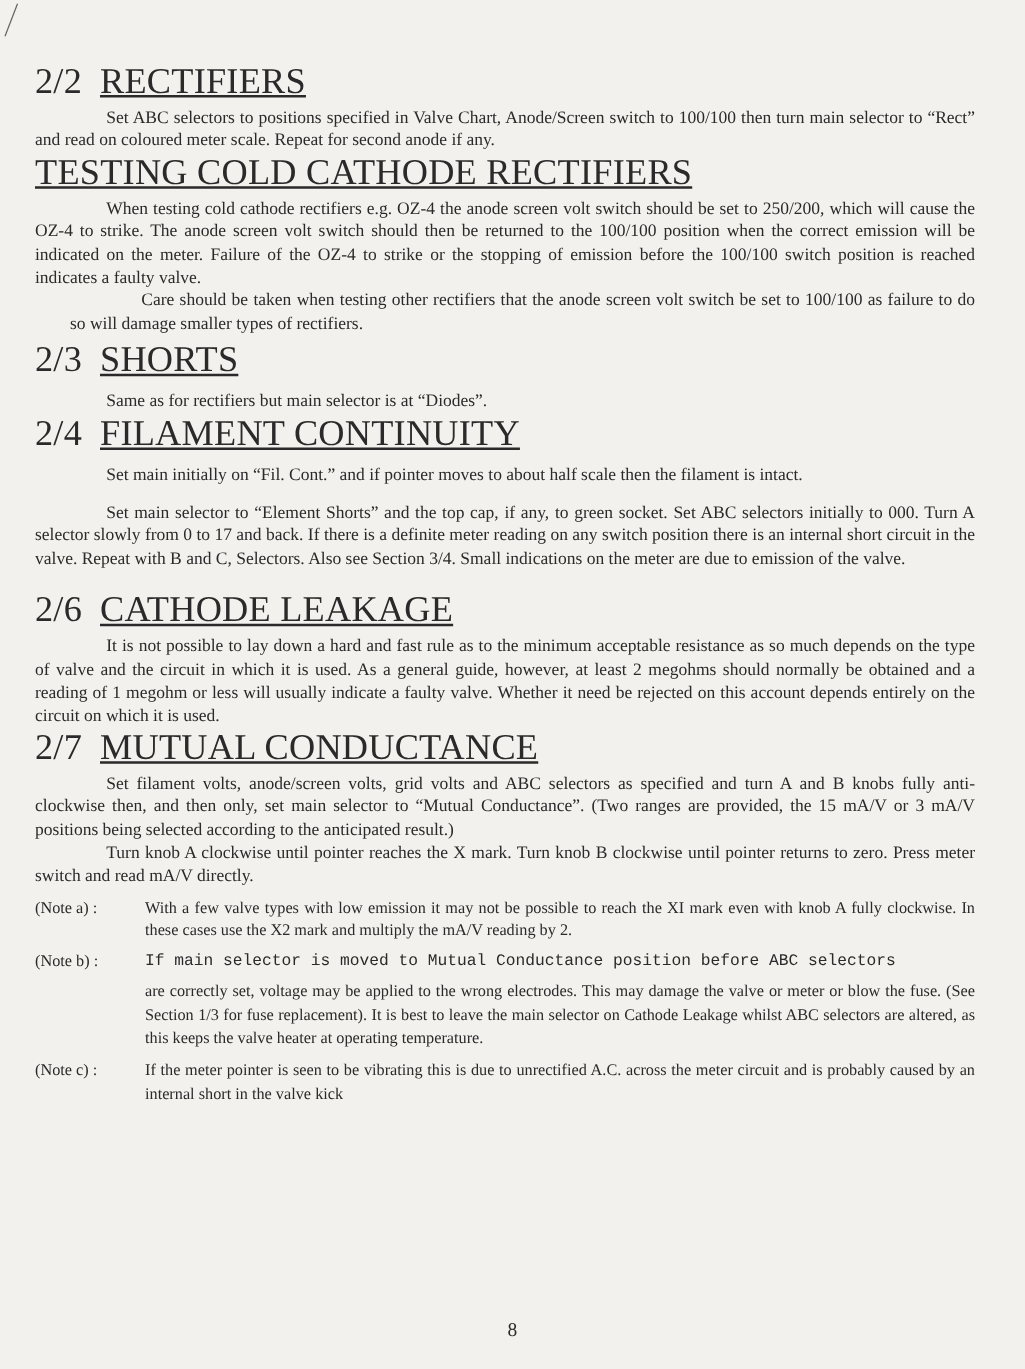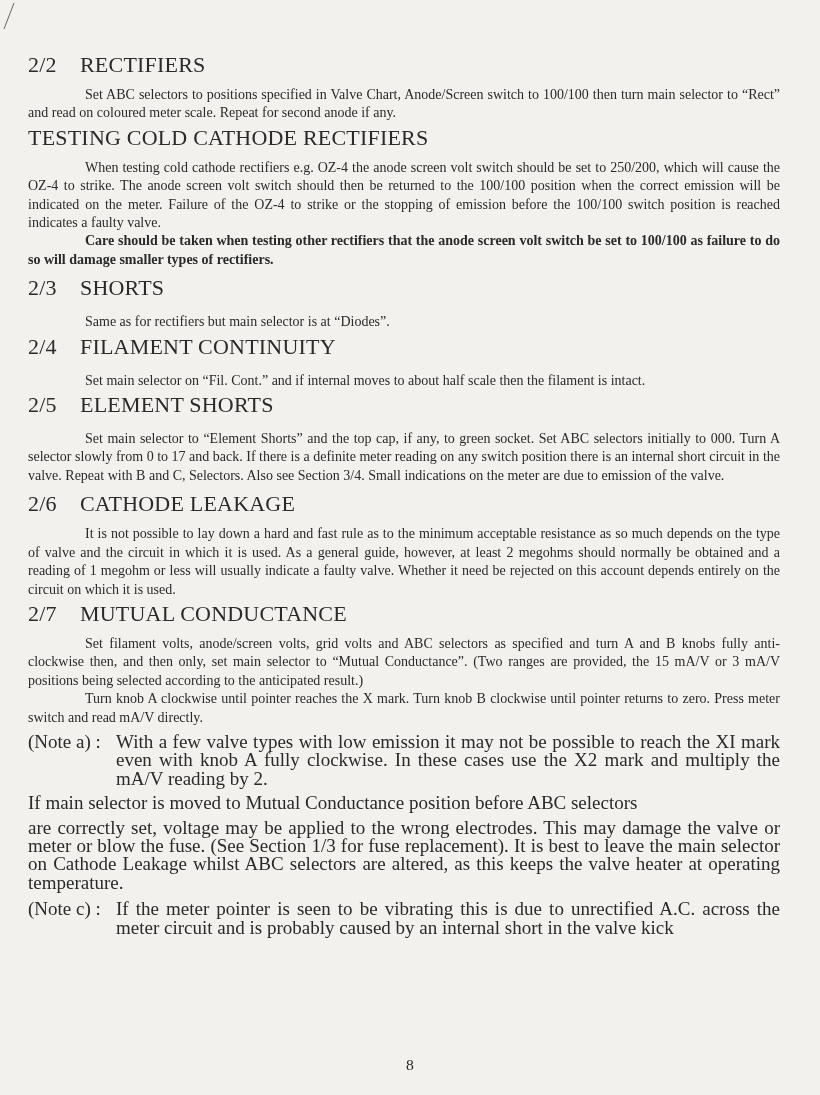--- a/index.html
+++ b/index.html
@@ -6,33 +6,34 @@
   body {
     width:820px; height:1095px; overflow:hidden;
     background:#f2f1ee;
     font-family:"Liberation Serif", "DejaVu Serif", serif;
     color:#2a2a2a;
     position:relative;
   }
   .mark { position:absolute; left:2px; top:2px; width:14px; height:28px; }
   .page { position:absolute; left:28px; top:52px; width:752px; }
   h2 {
-    font-weight:normal; font-size:22px; margin:0; line-height:26px;
+    font-weight:normal; font-size:29px; margin:0; line-height:26px;
     letter-spacing:0.2px;
+    text-decoration:underline;
   }
   h2 .num { display:inline-block; width:52px; }
   p { margin:0; font-size:14px; line-height:18.4px; text-align:justify; }
   p.ind { text-indent:57px; }
-  p.bold { font-weight:bold; }
+  p.bold { font-weight:normal;margin-left:28px; }
   .gap-s { height:8px; }
   .gap-m { height:12px; }
-  .note { display:flex; font-size:19px; line-height:18.4px; margin-top:6px; }
+  .note { display:flex; font-size:13px; line-height:18.4px; margin-top:6px; }
   .note .lbl { width:88px; flex:none; white-space:nowrap; }
   .note .txt { flex:1; text-align:justify; }
-  .note .txt .first { display:block; margin-bottom:6px; }
+  .note .txt .first { display:block; margin-bottom:6px;font-family:Liberation Mono, monospace; }
   .pagenum { position:absolute; left:0; width:820px; top:1056px; text-align:center; font-size:15.6px; }
 </style>
 </head>
 <body>
 
 <svg class="mark" viewBox="0 0 14 28">
   <line x1="12" y1="1" x2="2" y2="27" stroke="#666" stroke-width="1"></line>
 </svg>
 
 <div class="page">
@@ -45,40 +46,40 @@
   <div class="gap-s"></div>
   <p class="ind">When testing cold cathode rectifiers e.g. OZ-4 the anode screen volt switch should be set to 250/200, which will cause the OZ-4 to strike.  The anode screen volt switch should then be returned to the 100/100 position when the correct emission will be indicated on the meter. Failure of the OZ-4 to strike or the stopping of emission before the 100/100 switch position is reached indicates a faulty valve.</p>
   <p class="ind bold">Care should be taken when testing other rectifiers that the anode screen volt switch be set to 100/100 as failure to do so will damage smaller types of rectifiers.</p>
 
   <h2 style="margin-top:6px"><span class="num">2/3</span><span>SHORTS</span></h2>
   <div class="gap-m"></div>
   <p class="ind">Same as for rectifiers but main selector is at “Diodes”.</p>
 
   <h2 style="margin-top:2px"><span class="num">2/4</span><span>FILAMENT CONTINUITY</span></h2>
   <div class="gap-m"></div>
-  <p class="ind">Set main selector on “Fil. Cont.” and if internal moves to about half scale then the filament is intact.</p>
+  <p class="ind">Set main initially on “Fil. Cont.” and if pointer moves to about half scale then the filament is intact.</p>
 
-  <h2 style="margin-top:2px"><span class="num">2/5</span><span>ELEMENT SHORTS</span></h2>
   <div class="gap-m"></div>
   <p class="ind">Set main selector to “Element Shorts” and the top cap, if any, to green socket.  Set ABC selectors initially to 000.  Turn A selector slowly from 0 to 17 and back.  If there is a definite meter reading on any switch position there is an internal short circuit in the valve. Repeat with B and C, Selectors.  Also see Section 3/4.  Small indications on the meter are due to emission of the valve.</p>
 
-  <h2 style="margin-top:6px"><span class="num">2/6</span><span>CATHODE LEAKAGE</span></h2>
+  <h2 style="margin-top:18px"><span class="num">2/6</span><span>CATHODE LEAKAGE</span></h2>
   <div class="gap-s"></div>
   <p class="ind">It is not possible to lay down a hard and fast rule as to the minimum acceptable resistance as so much depends on the type of valve and the circuit in which it is used.  As a general guide, however, at least 2 megohms should normally be obtained and a reading of 1 megohm or less will usually indicate a faulty valve.  Whether it need be rejected on this account depends entirely on the circuit on which it is used.</p>
 
   <h2 style="margin-top:2px"><span class="num">2/7</span><span>MUTUAL CONDUCTANCE</span></h2>
   <div class="gap-s"></div>
   <p class="ind">Set filament volts, anode/screen volts, grid volts and ABC selectors as specified and turn A and B knobs fully anti-clockwise then, and then only, set main selector to “Mutual Conductance”.  (Two ranges are provided, the 15 mA/V or 3 mA/V positions being selected according to the anticipated result.)</p>
   <p class="ind">Turn knob A clockwise until pointer reaches the X  mark.  Turn knob B clockwise until pointer returns to zero.  Press meter switch and read mA/V directly.</p>
 
   <div class="note">
     <span class="lbl">(Note a) :</span>
     <span class="txt">With a few valve types with low emission it may not be possible to reach the XI mark even with knob A fully clockwise.  In these cases use the X2 mark and multiply the mA/V reading by 2.</span>
   </div>
   <div class="note">
+    <span class="lbl">(Note b) :</span>
     <span class="txt">
       <span class="first">If main selector is moved to Mutual Conductance position before ABC selectors</span>
       <span>are correctly set, voltage may be applied to the wrong electrodes.  This may damage the valve or meter or blow the fuse.  (See Section 1/3 for fuse replacement). It is best to leave the main selector on Cathode Leakage whilst ABC selectors are altered, as this keeps the valve heater at operating temperature.</span>
     </span>
   </div>
   <div class="note" style="margin-top:8px">
     <span class="lbl">(Note c) :</span>
     <span class="txt">If the meter pointer is seen to be vibrating this is due to unrectified A.C. across the meter circuit and is probably caused by an internal short in the valve kick</span>
   </div>
 </div>

